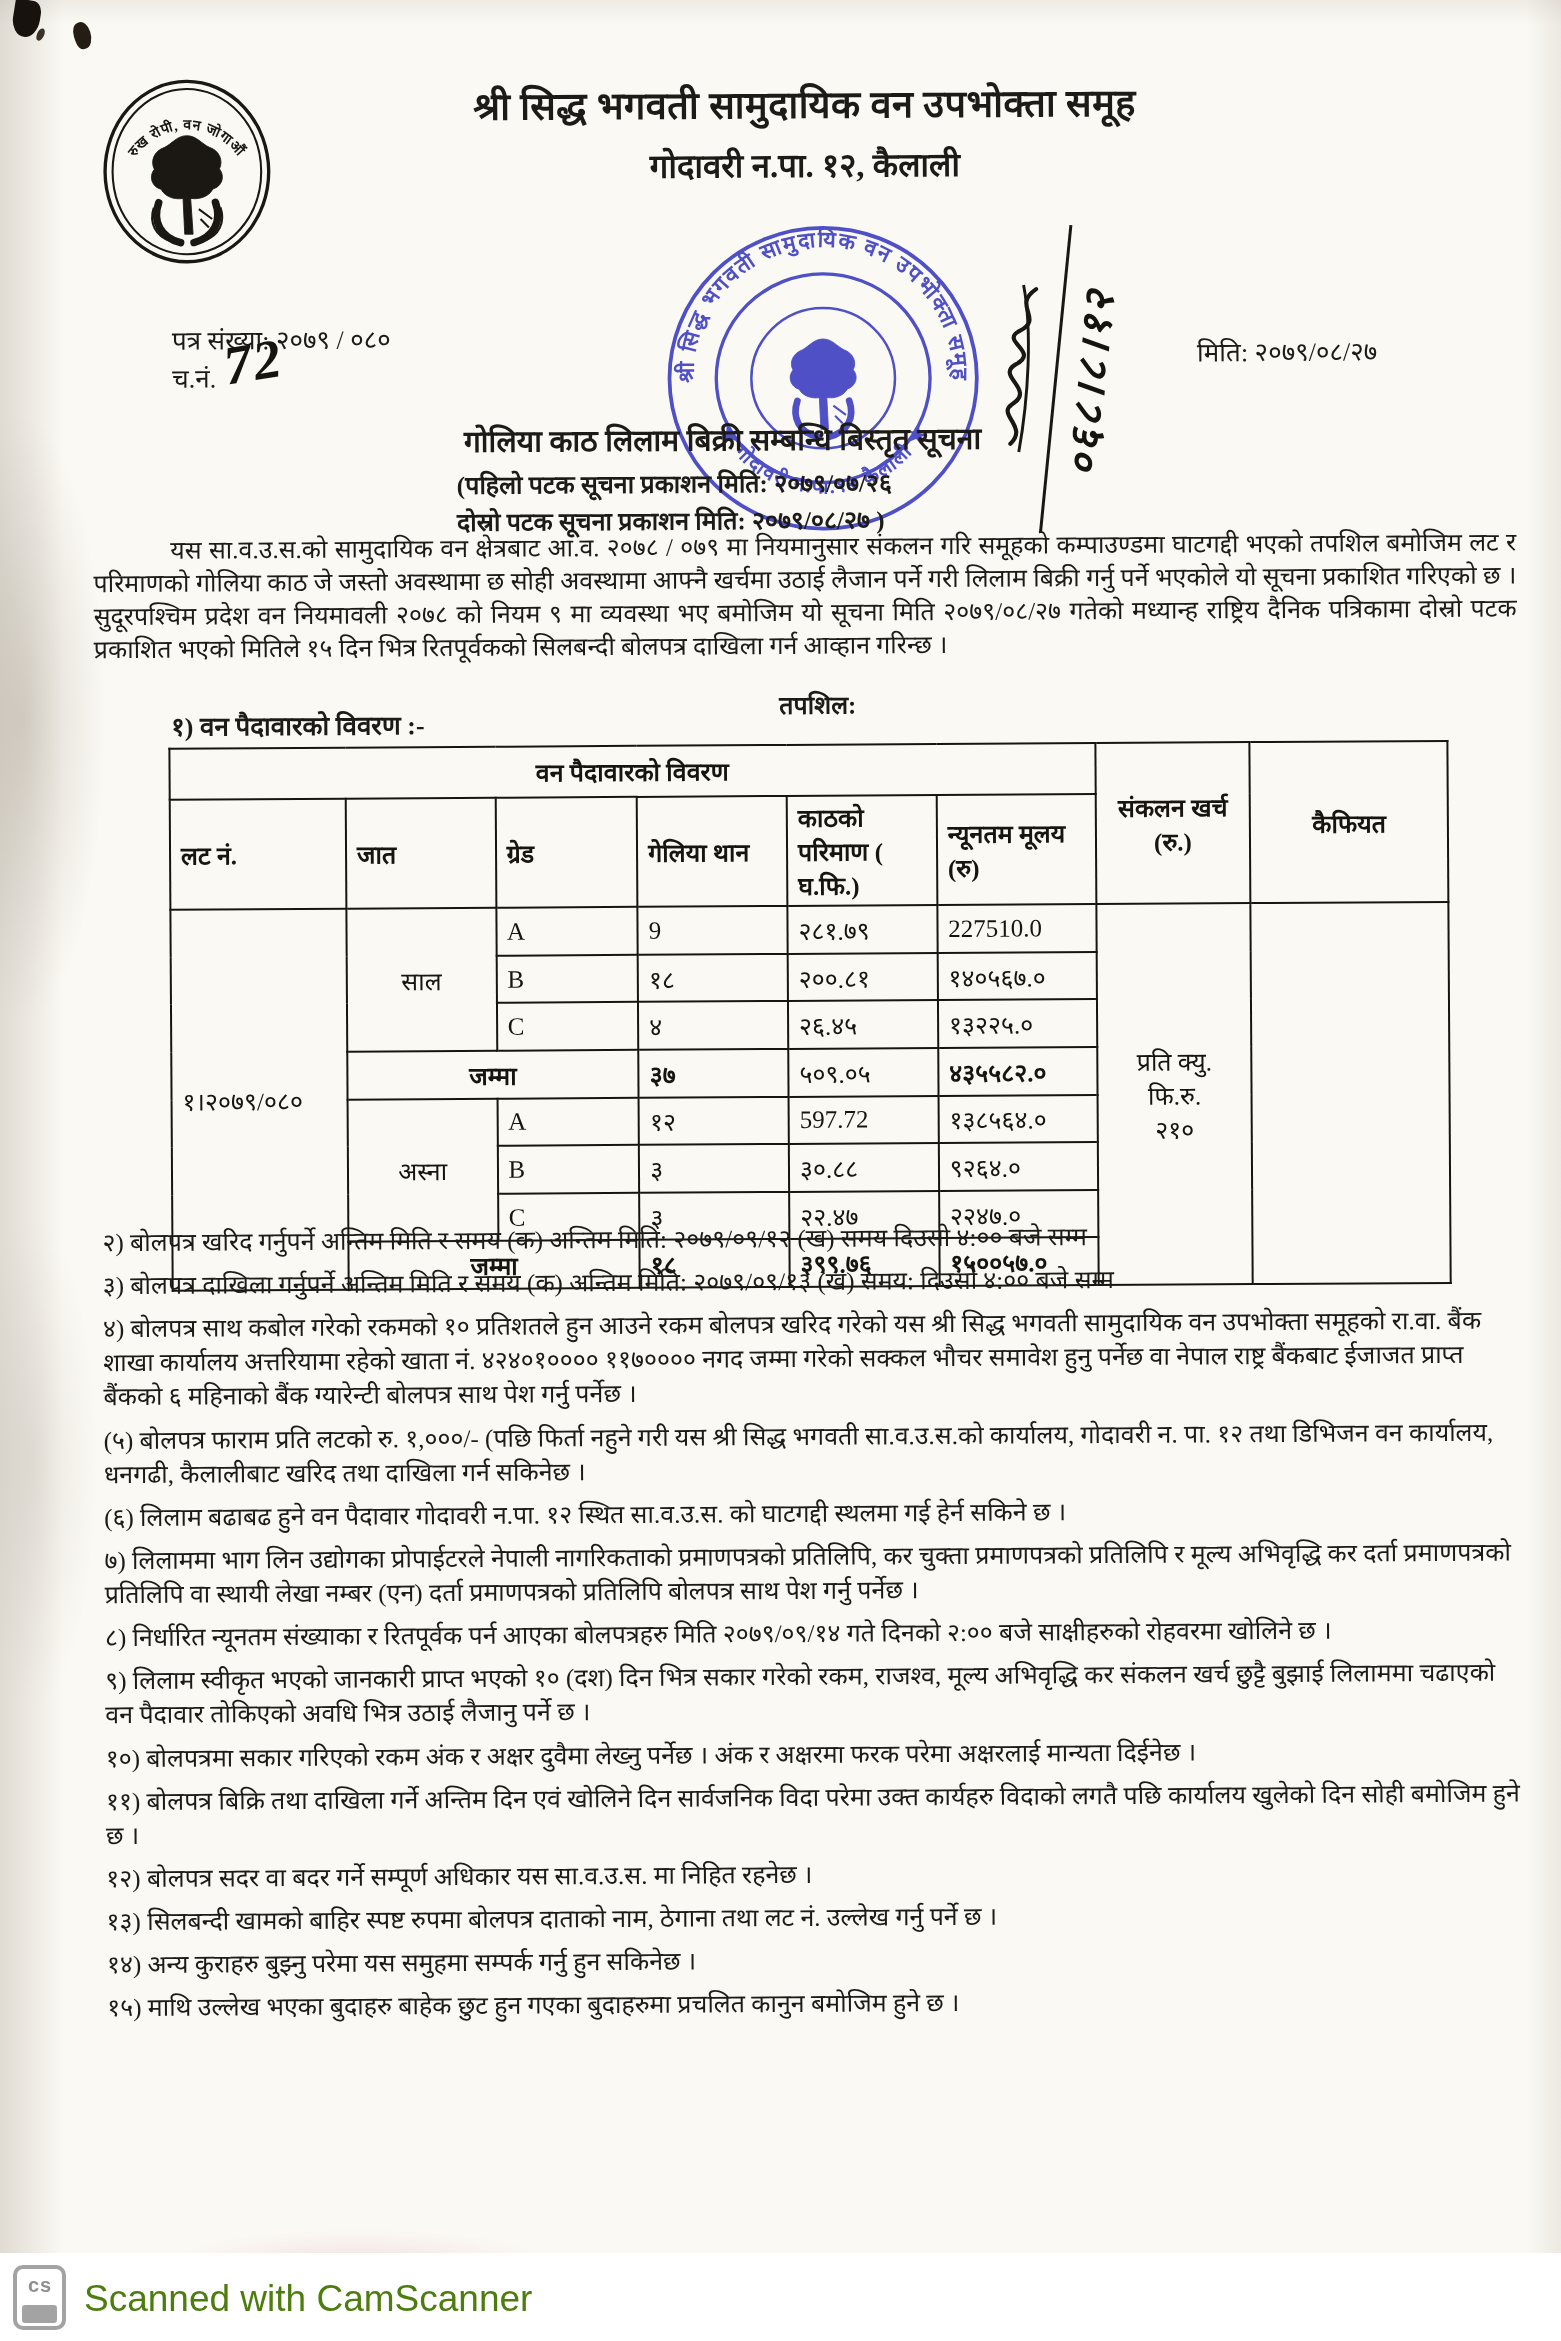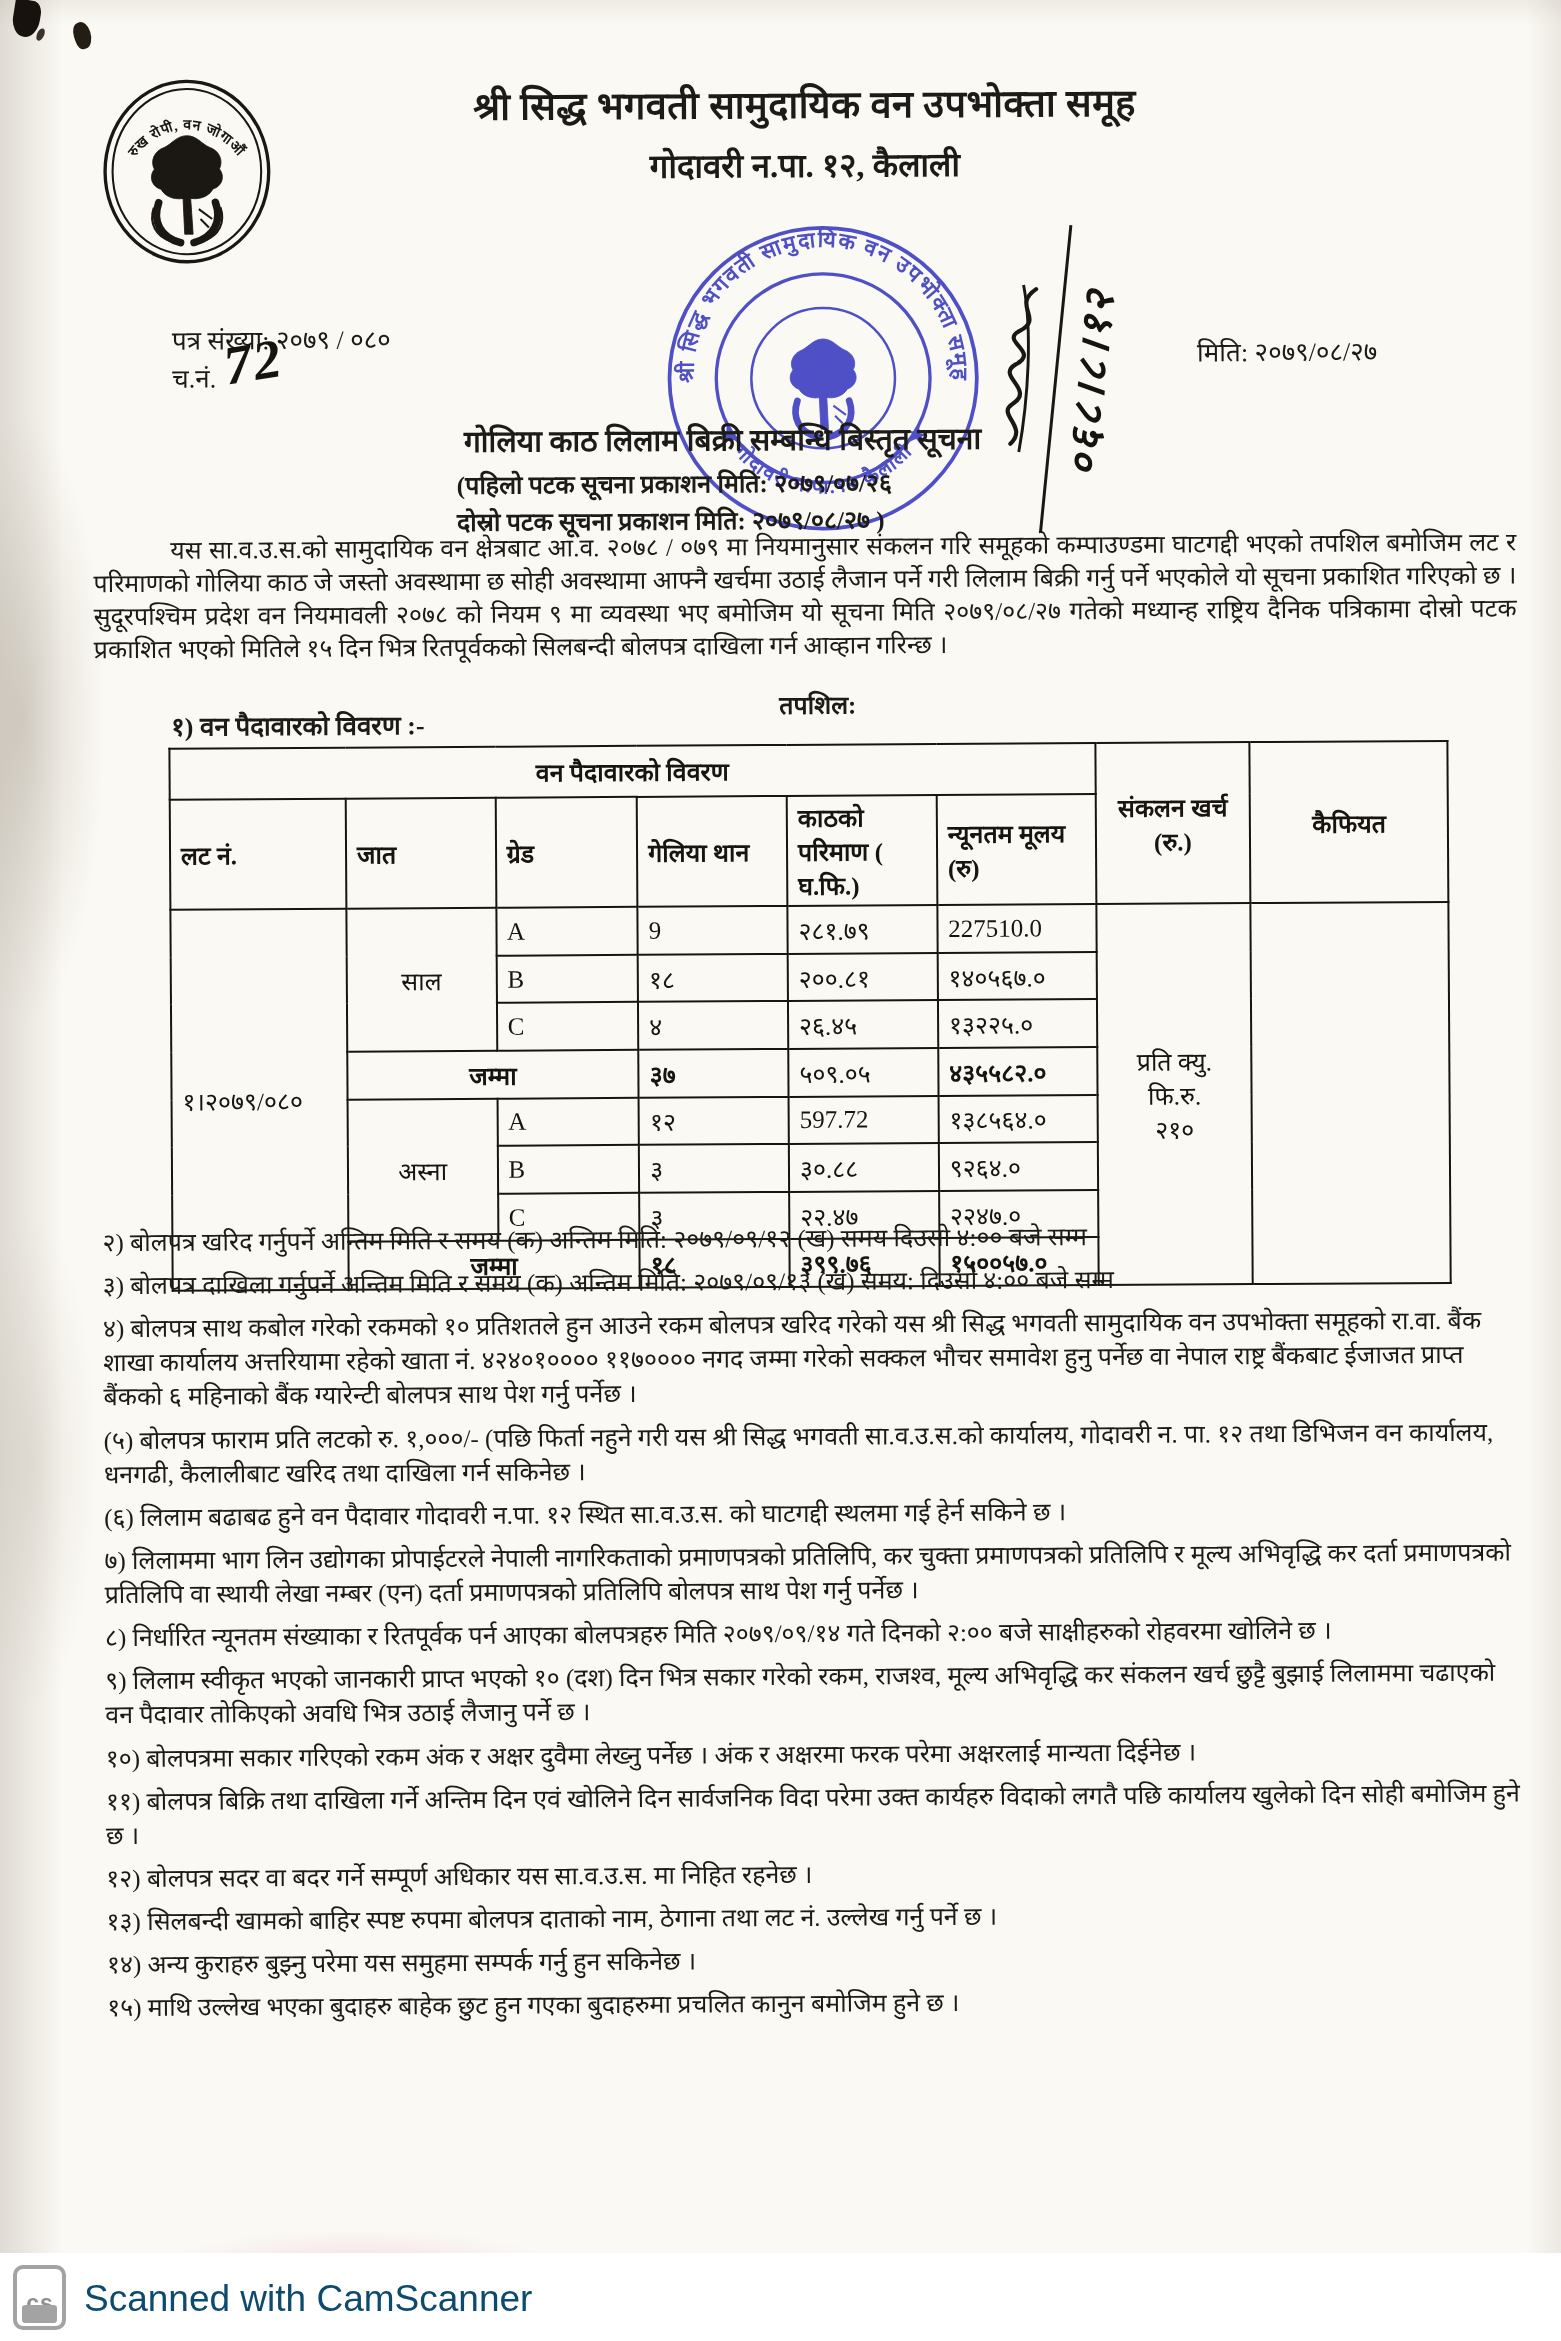--- a/index.html
+++ b/index.html
@@ -64,25 +64,25 @@
           border-radius:10% 40% 60% 60%; transform:rotate(9deg);}
   .mark-b{left:74px; top:22px; width:16.7px; height:27px; background:#241d15;
           border-radius:50% 50% 60% 40%; transform:rotate(-18deg);}
   .mark-c{left:37px; top:28px; width:6.7px; height:13.4px; background:#3a3229;
           border-radius:50%; transform:rotate(25deg);}
   
   .scan-footer{position:absolute; left:0; bottom:0; width:100%; height:89px; background:#ffffff;
                font-family:"Liberation Sans","DejaVu Sans",sans-serif;}
   .cs-badge{position:absolute; left:13.4px; bottom:11.7px; width:53px; height:65px;
             border:4.2px solid #a3a3a3; border-radius:10px; box-sizing:border-box; background:#fff;}
-  .cs-badge .cs-txt{position:absolute; top:21px; left:0; width:100%; text-align:center;
-            font-size:23px; font-weight:bold; color:#8f8f8f; letter-spacing:0.8px;}
+  .cs-badge .cs-txt{position:absolute; top:5px; left:0; width:100%; text-align:center;
+            font-size:20px; font-weight:bold; color:#8f8f8f; letter-spacing:0.8px;}
   .cs-badge .cs-bed{position:absolute; bottom:3.3px; left:5px; right:5px; height:18.4px;
             background:#a3a3a3; border-radius:3.3px;}
-  .scan-text{position:absolute; left:84px; bottom:22px; font-size:37px; color:#0c4a6e;}
+  .scan-text{position:absolute; left:84px; bottom:22px; font-size:37px; color:#4d7c0f;}
 </style>
 </head>
 <body>
 
 <div class="sheet">
   <div class="content">
 
     <svg class="abs" style="left:105px; top:72px;" width="176" height="192" viewBox="0 0 210 230">
       <ellipse cx="105" cy="115" rx="98" ry="108" fill="none" stroke="#1b1813" stroke-width="4"></ellipse>
       <ellipse cx="105" cy="115" rx="89" ry="99" fill="none" stroke="#1b1813" stroke-width="2.5"></ellipse>

